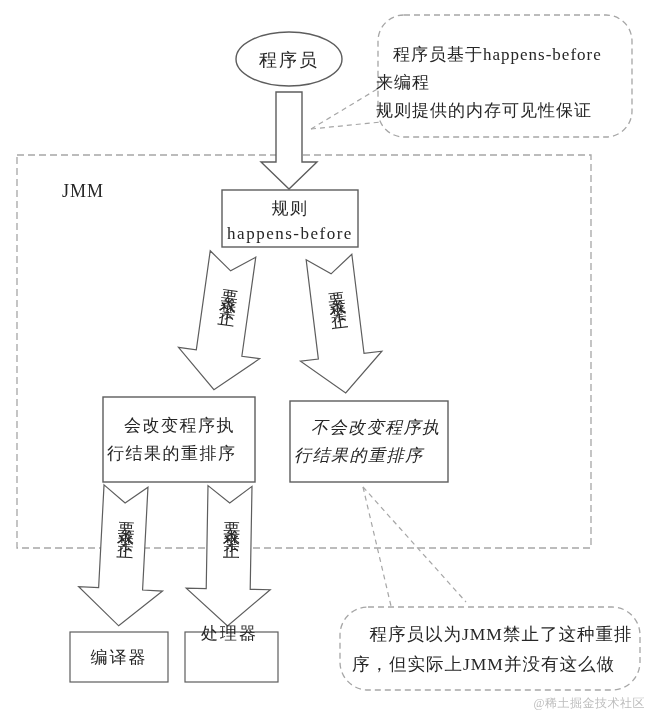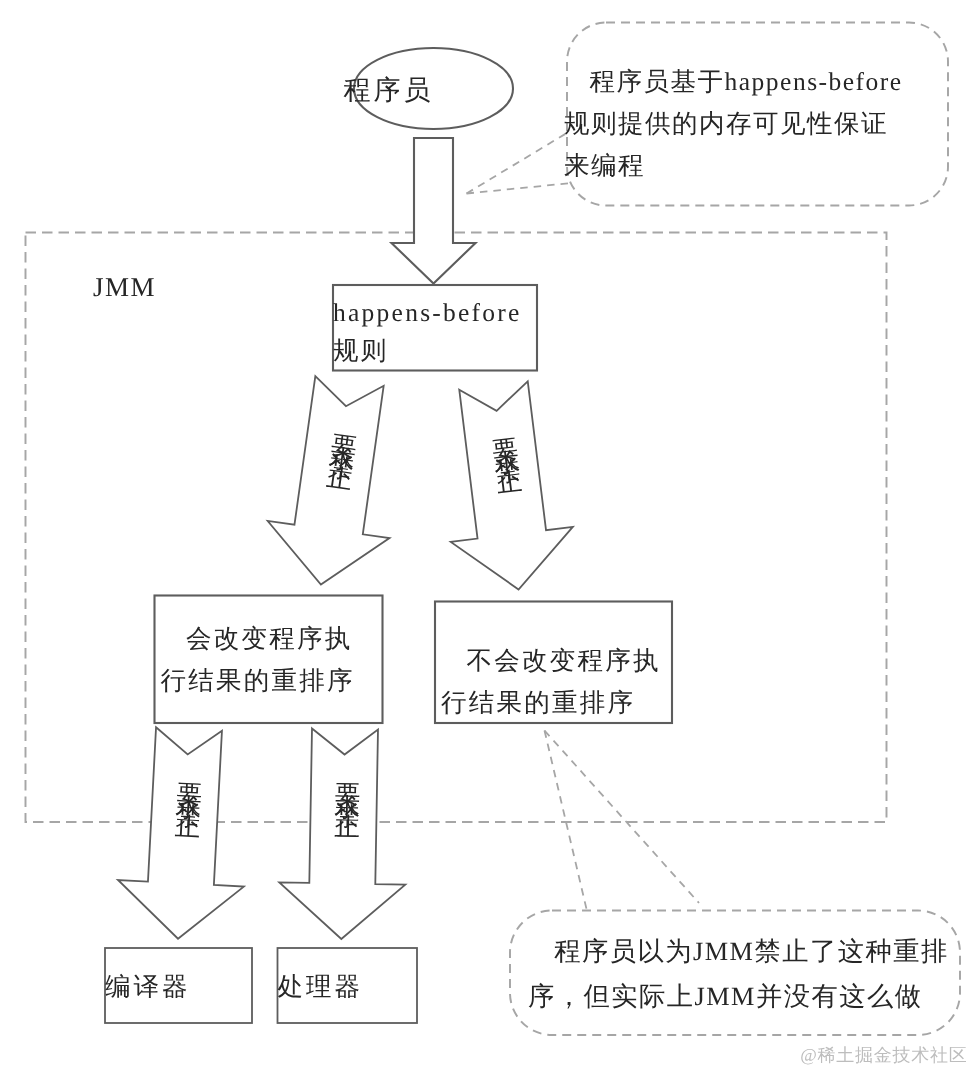--- a/index.html
+++ b/index.html
@@ -7,21 +7,21 @@
     position:relative;width:650px;height:719px;background:#ffffff;overflow:hidden;
     font-family:"Liberation Serif","DejaVu Serif",serif;color:var(--text,#262626);
   }
   #stage svg{position:absolute;left:0;top:0;}
   .solid-shape{fill:#ffffff;stroke:var(--line,#5d5d5d);stroke-width:1.4;}
   .solid-thin{fill:#ffffff;stroke:var(--line,#5d5d5d);stroke-width:1.2;}
   .dashed-frame{fill:none;stroke:var(--dashed,#9d9d9d);stroke-width:1.3;stroke-dasharray:7 4;}
   .bubble{fill:#ffffff;stroke:var(--dashed,#a8a8a8);stroke-width:1.3;stroke-dasharray:6 4;}
   .tail{fill:none;stroke:var(--dashed,#a8a8a8);stroke-width:1.2;stroke-dasharray:5 4;}
   .txt{position:absolute;line-height:28px;font-size:17px;letter-spacing:1px;}
-  .center{text-align:left;}
+  .center{text-align:center;}
   .indent1{text-indent:1em;}
   .vlabel{
     position:absolute;writing-mode:vertical-rl;font-size:17px;letter-spacing:7px;
     color:var(--text,#262626);
   }
   .watermark{
     position:absolute;right:5px;top:695px;font-size:12px;
     color:var(--watermark,#bdbdbd);letter-spacing:0.5px;
   }
 </style>
@@ -67,48 +67,48 @@
     <path d="M311,129 L391,121" class="tail"></path>
 
     <rect x="378" y="15" width="254" height="122" rx="26" ry="26" class="bubble"></rect>
     <rect x="340" y="607" width="300" height="83" rx="28" ry="28" class="bubble"></rect>
   </svg>
 
   <div class="txt center" style="left:229px;top:46px;width:120px;letter-spacing:2px;font-size:18px;">程序员</div>
 
   <div class="txt" style="left:376px;top:41px;width:236px;line-height:28px;font-size:17px;">
     <div class="indent1">程序员基于happens-before</div>
+    <div>来编程</div>
     <div>规则提供的内存可见性保证</div>
-    <div>来编程</div>
   </div>
 
   <div class="txt" style="left:62px;top:161px;font-size:18px;letter-spacing:1px;margin-top:16px;">JMM</div>
 
   <div class="txt center" style="left:222px;top:196px;width:136px;line-height:25px;letter-spacing:1.5px;">
+    <div>规则</div>
     <div>happens-before</div>
-    <div>规则</div>
   </div>
 
   <div class="vlabel" style="left:224px;top:276px;transform:rotate(8deg);transform-origin:9px -22px;">要求禁止</div>
   <div class="vlabel" style="left:320px;top:279px;transform:rotate(-7deg);transform-origin:9px -22px;">要求禁止</div>
   <div class="vlabel" style="left:117px;top:508px;transform:rotate(3deg);transform-origin:9px -22px;">要求禁止</div>
   <div class="vlabel" style="left:221px;top:508px;transform:rotate(1deg);transform-origin:9px -22px;">要求禁止</div>
 
   <div class="txt" style="left:107px;top:412px;width:146px;letter-spacing:1.5px;">
     <div class="indent1">会改变程序执</div>
     <div>行结果的重排序</div>
   </div>
 
-  <div class="txt" style="left:294px;top:427px;width:152px;letter-spacing:1.5px;">
+  <div class="txt" style="left:294px;top:414px;width:152px;letter-spacing:1.5px;font-style:italic;">
     <div class="indent1">不会改变程序执</div>
     <div>行结果的重排序</div>
   </div>
 
   <div class="txt center" style="left:70px;top:644px;width:98px;letter-spacing:2px;">编译器</div>
-  <div class="txt center" style="left:185px;top:644px;width:89px;letter-spacing:2px;">处理器</div>
+  <div class="txt center" style="left:185px;top:620px;width:89px;letter-spacing:2px;">处理器</div>
 
   <div class="txt" style="left:352px;top:619px;width:286px;line-height:30px;font-size:17.5px;">
     <div class="indent1">程序员以为JMM禁止了这种重排</div>
     <div>序，但实际上JMM并没有这么做</div>
   </div>
 
   <div class="watermark">@稀土掘金技术社区</div>
 
 </div>
 

